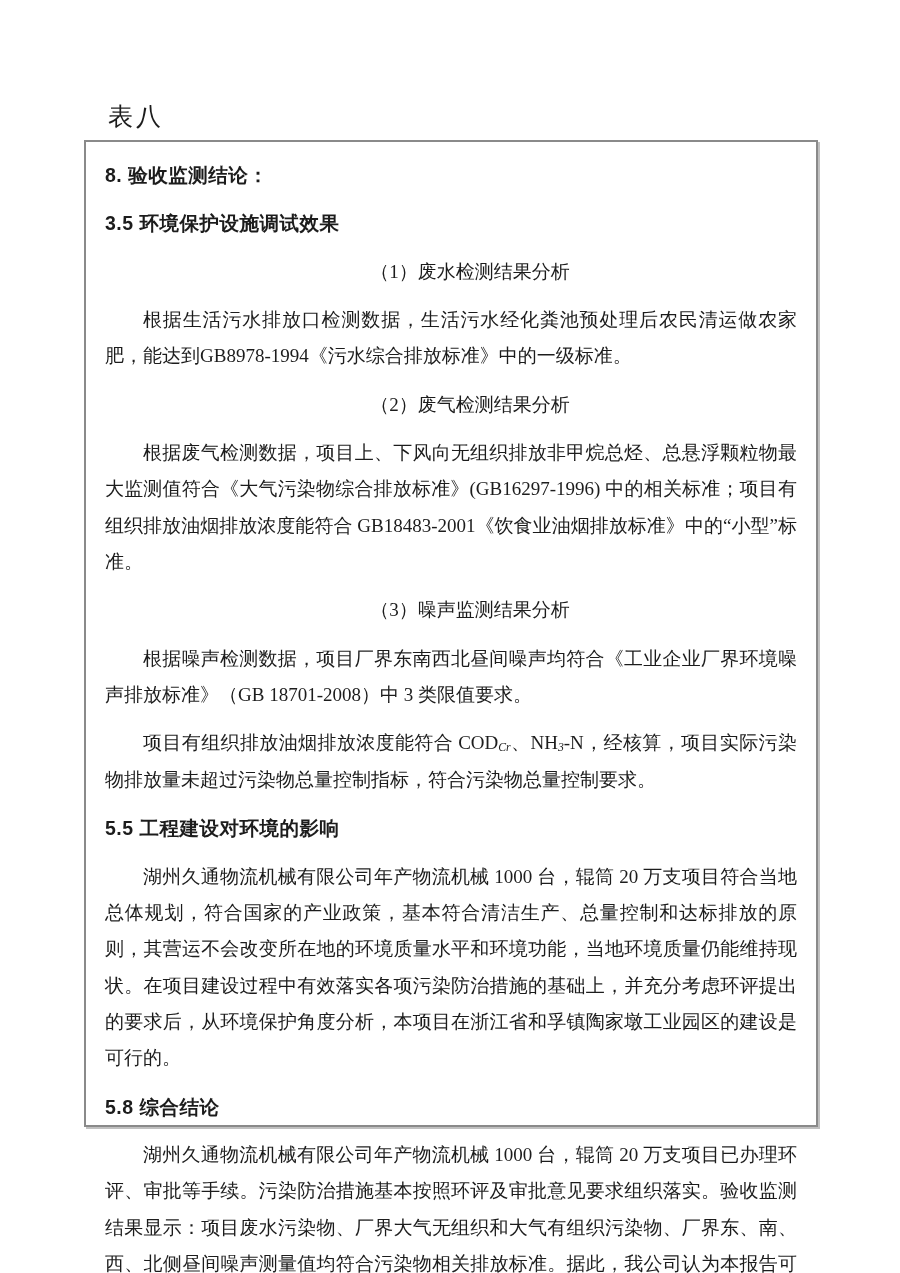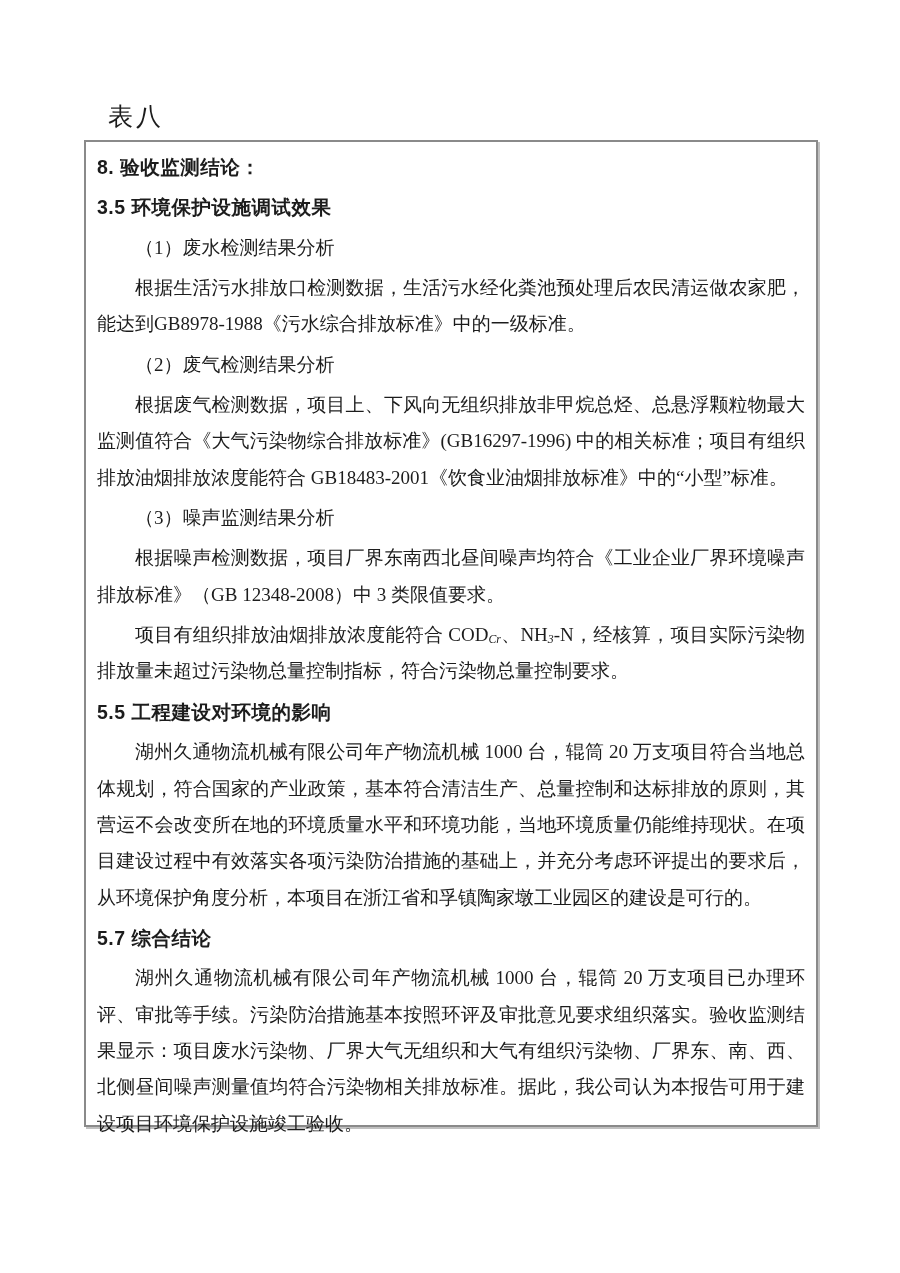--- a/index.html
+++ b/index.html
@@ -32,36 +32,36 @@
     top: 140px;
     width: 734px;
     height: 987px;
     box-sizing: border-box;
     border: 2px solid #8a8a8a;
     box-shadow: 2px 2px 0 rgba(140,140,140,0.55);
     background: #ffffff;
     padding: 3px 7px 0 7px;
   }
   .report-box p {
-    margin: 4px;
+    margin: 12px;
     font-size: 19px;
     line-height: 36.35px;
     text-align: justify;
     color: #1c1c1c;
   }
   p.h-main, p.h-section {
     font-weight: bold;
     text-align: left;
     font-family: "Liberation Sans", "DejaVu Sans", sans-serif;
     font-size: 19.5px;
     letter-spacing: 0.5px;
   }
   p.sub-item {
     text-indent: 2em;
-    text-align: left;
+    text-align: center;
   }
   p.body-para {
     text-indent: 2em;
   }
   sub {
     font-size: 0.62em;
     line-height: 0;
     vertical-align: -0.18em;
     font-style: italic;
   }
@@ -74,35 +74,35 @@
   <div class="table-label">表八</div>
 
   <div class="report-box">
 
     <p class="h-main">8. 验收监测结论：</p>
 
     <p class="h-section">3.5 环境保护设施调试效果</p>
 
     <p class="sub-item">（1）废水检测结果分析</p>
 
-    <p class="body-para">根据生活污水排放口检测数据，生活污水经化粪池预处理后农民清运做农家肥，能达到GB8978-1988《污水综合排放标准》中的一级标准。</p>
+    <p class="body-para">根据生活污水排放口检测数据，生活污水经化粪池预处理后农民清运做农家肥，能达到GB8978-1994《污水综合排放标准》中的一级标准。</p>
 
     <p class="sub-item">（2）废气检测结果分析</p>
 
     <p class="body-para">根据废气检测数据，项目上、下风向无组织排放非甲烷总烃、总悬浮颗粒物最大监测值符合《大气污染物综合排放标准》(GB16297-1996) 中的相关标准；项目有组织排放油烟排放浓度能符合 GB18483-2001《饮食业油烟排放标准》中的“小型”标准。</p>
 
     <p class="sub-item">（3）噪声监测结果分析</p>
 
-    <p class="body-para">根据噪声检测数据，项目厂界东南西北昼间噪声均符合《工业企业厂界环境噪声排放标准》（GB 12348-2008）中 3 类限值要求。</p>
+    <p class="body-para">根据噪声检测数据，项目厂界东南西北昼间噪声均符合《工业企业厂界环境噪声排放标准》（GB 18701-2008）中 3 类限值要求。</p>
 
 
     <p class="body-para"><span>项目有组织排放油烟排放浓度能符合 COD</span><sub>Cr</sub><span>、NH</span><sub>3</sub><span>-N，经核算，项目实际污染物排放量未超过污染物总量控制指标，符合污染物总量控制要求。</span></p>
 
     <p class="h-section">5.5 工程建设对环境的影响</p>
 
     <p class="body-para">湖州久通物流机械有限公司年产物流机械 1000 台，辊筒 20 万支项目符合当地总体规划，符合国家的产业政策，基本符合清洁生产、总量控制和达标排放的原则，其营运不会改变所在地的环境质量水平和环境功能，当地环境质量仍能维持现状。在项目建设过程中有效落实各项污染防治措施的基础上，并充分考虑环评提出的要求后，从环境保护角度分析，本项目在浙江省和孚镇陶家墩工业园区的建设是可行的。</p>
 
-    <p class="h-section">5.7 综合结论</p>
+    <p class="h-section">5.8 综合结论</p>
 
     <p class="body-para">湖州久通物流机械有限公司年产物流机械 1000 台，辊筒 20 万支项目已办理环评、审批等手续。污染防治措施基本按照环评及审批意见要求组织落实。验收监测结果显示：项目废水污染物、厂界大气无组织和大气有组织污染物、厂界东、南、西、北侧昼间噪声测量值均符合污染物相关排放标准。据此，我公司认为本报告可用于建设项目环境保护设施竣工验收。</p>
 
   </div>
 </div>
 
 </body></html>

